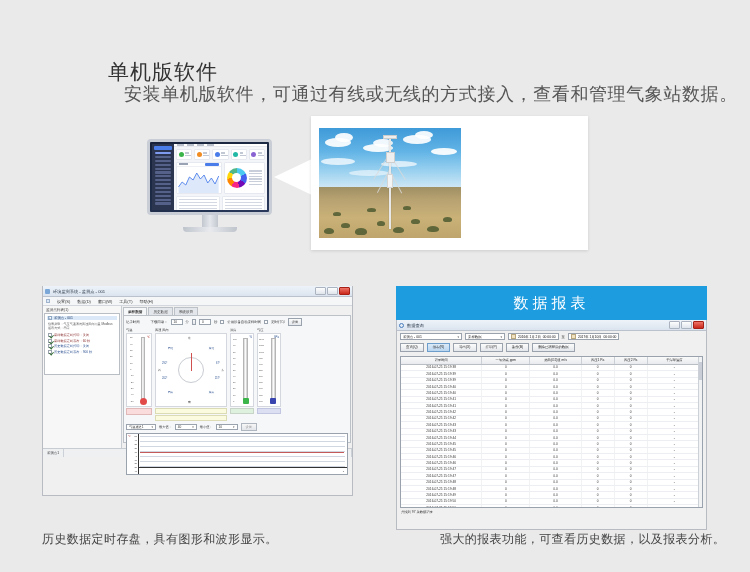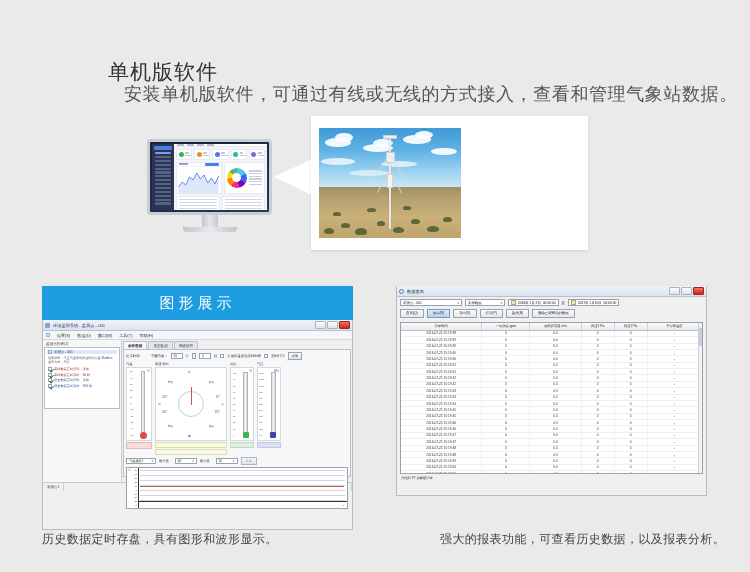--- a/index.html
+++ b/index.html
@@ -371,21 +371,20 @@
       <div class="mast"></div>
       <div class="sensor-top" style="top:7px;"></div>
       <div class="mast-box" style="top:24px;"></div>
       <div class="mast-box2" style="top:46px;"></div>
     </div>
 
   </div>
 </div>
 
 <div class="panel panel-left">
-  <div class="panel-head">图形展示</div>
   <div class="panel-body">
 
     <div class="win-title">
       <span class="ico"></span>
       <span class="t">环境监测系统 - 监测点 - 001</span>
       <span class="win-btns">
         <i></i>
         <i></i>
         <i class="x"></i>
       </span>
@@ -585,20 +584,21 @@
 
     <div class="statusbar">
       <span class="cell">监测点1</span>
       <span class="cell grow" style="justify-content:center">登录用户：admin(系统管理员)</span>
       <span class="cell">当前台数：监测点 - 001</span>
     </div>
   </div>
 </div>
 
 <div class="panel panel-right">
+  <div class="panel-head">数据报表</div>
   <div class="panel-body">
 
     <div class="win-title">
       <span class="ico" style="border-radius:50%;background:none;border:1px solid #4a7dbe"></span>
       <span class="t">数据查询</span>
       <span class="win-btns">
         <i></i>
         <i></i>
         <i class="x"></i>
       </span>

